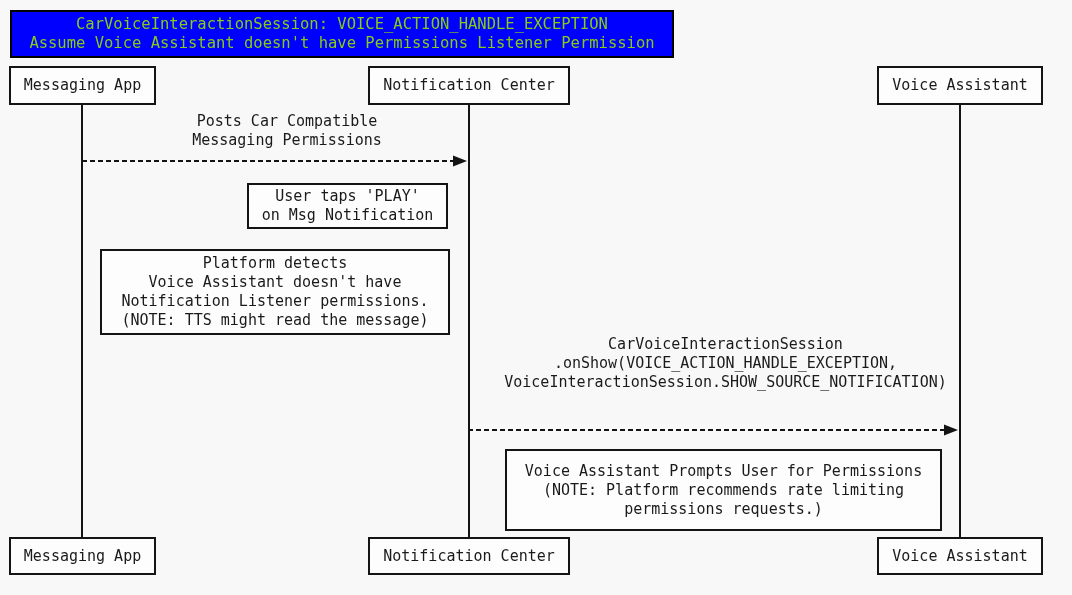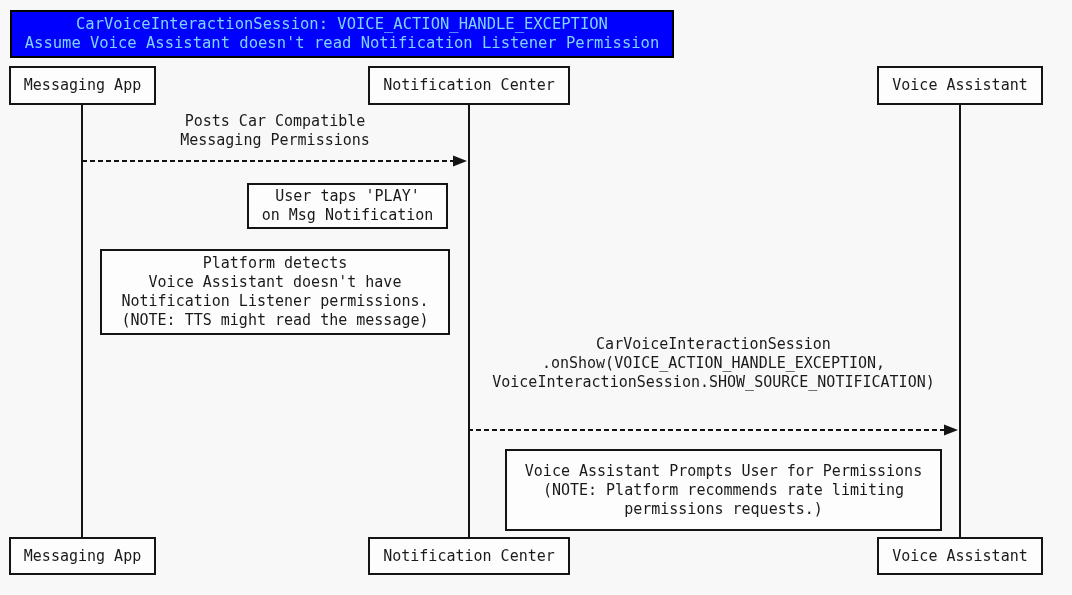--- a/index.html
+++ b/index.html
@@ -16,21 +16,21 @@
     color: #1a1a1a;
     overflow: hidden;
   }
   .title-box {
     position: absolute;
     left: 10px; top: 10px;
     width: 664px; height: 48px;
     box-sizing: border-box;
     background: #0000fe;
     border: 2px solid #000;
-    color: #7dd3fc;
+    color: #84cc16;
     display: flex;
     flex-direction: column;
     align-items: center;
     justify-content: center;
   }
   .title-box .ln {
     font-size: 15.5px;
     line-height: 19px;
     white-space: pre;
   }
@@ -55,31 +55,32 @@
     width: 2px;
     height: 432px;
     background: #141414;
   }
   .msg-label {
     position: absolute;
     display: flex;
     flex-direction: column;
     align-items: center;
     text-align: center;
+    padding-left: 12px;
   }
   .arrow { position: absolute; display: block; }
 </style>
 </head>
 <body>
 
 <div class="stage">
 
   <div class="title-box">
     <div class="ln">CarVoiceInteractionSession: VOICE_ACTION_HANDLE_EXCEPTION</div>
-    <div class="ln">Assume Voice Assistant doesn't read Notification Listener Permission</div>
+    <div class="ln">Assume Voice Assistant doesn't have Permissions Listener Permission</div>
   </div>
 
   <div class="box" style="left:9px; top:66px; width:147px; height:39px;">
     <div class="ln">Messaging App</div>
   </div>
   <div class="box" style="left:368px; top:66px; width:202px; height:39px;">
     <div class="ln">Notification Center</div>
   </div>
   <div class="box" style="left:877px; top:66px; width:166px; height:39px;">
     <div class="ln">Voice Assistant</div>

